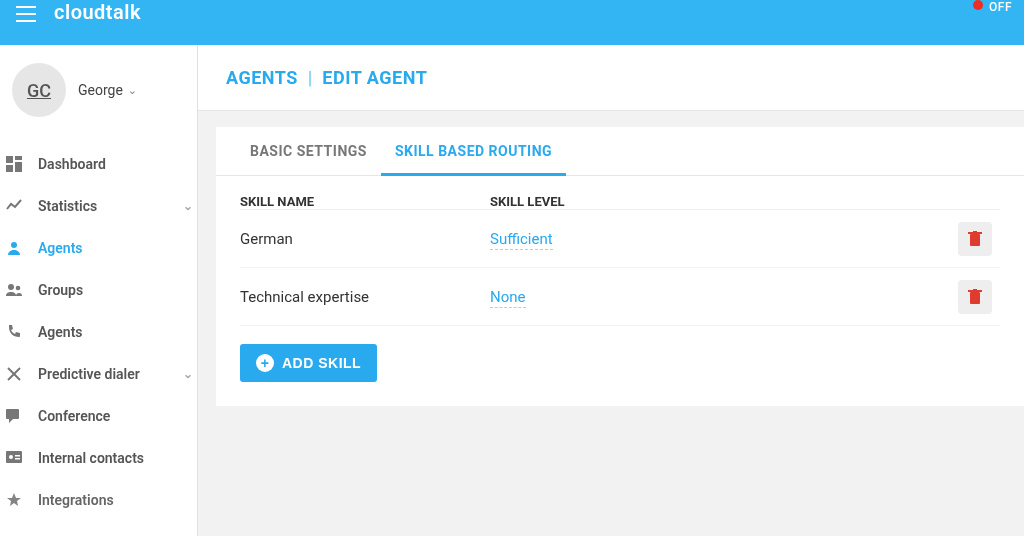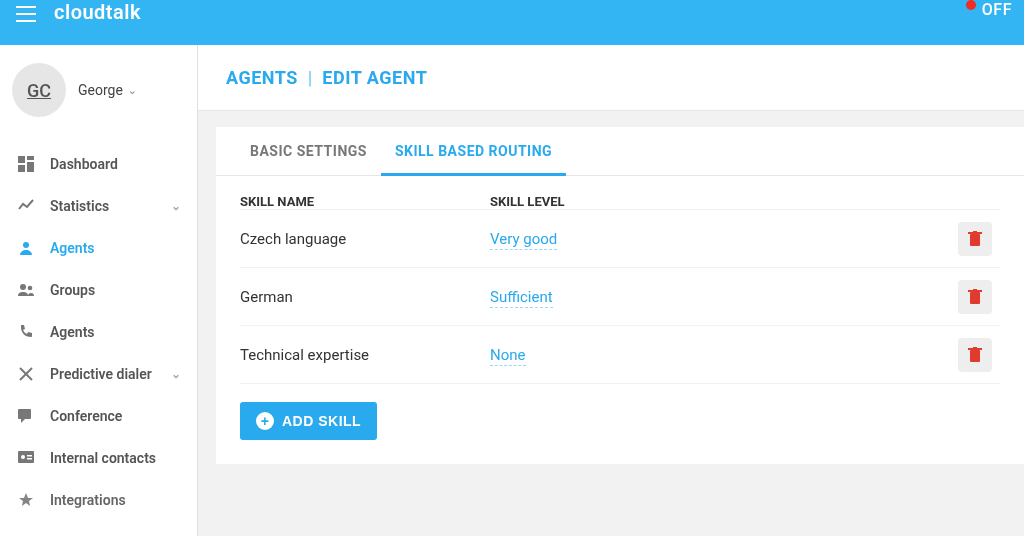--- a/index.html
+++ b/index.html
@@ -27,21 +27,21 @@
   .logo {
     margin-left: 14px;
     font-weight: 600;
     font-size: 20px;
     letter-spacing: 0.5px;
   }
   .topbar-spacer { flex:1; }
   .status-dot {
     width:10px; height:10px; border-radius:50%; background:#ef2d24; margin-right:6px;
   }
-  .status-text { font-size:16px; font-weight:500; letter-spacing:0.5px; }
+  .status-text { font-size:12px; font-weight:500; letter-spacing:0.5px; }
   .layout { display:flex; height: calc(536px - 45px); }
   .sidebar {
     width: 198px;
     background: #fff;
     border-right: 1px solid #e0e0e0;
     display:flex; flex-direction: column;
   }
   .user-block {
     display:flex; align-items:center;
     padding: 18px 12px 22px 12px;
@@ -54,21 +54,21 @@
   }
   .user-name {
     margin-left:12px; font-size:14px; color:#444; display:flex; align-items:center;
     cursor:pointer;
   }
   .chev { margin-left:5px; font-size:11px; color:#888; }
   .nav { display:flex; flex-direction:column; padding-top:4px;}
   .nav-item {
     display:flex; align-items:center;
     height:42px;
-    padding: 0 16px;
+    padding: 0 4px;
     color:#555; font-size:14px; font-weight:600;
     cursor:pointer;
   }
   .nav-item .nicon {
     width:20px; height:20px; margin-right:14px;
     display:flex; align-items:center; justify-content:center;
     color:#777;
   }
   .nav-item.active { color:#29a9ee; }
   .nav-item.active .nicon { color:#29a9ee; }
@@ -280,33 +280,20 @@
         <div class="tab">BASIC SETTINGS</div>
         <div class="tab active">SKILL BASED ROUTING</div>
       </div>
       <div class="panel-body">
 
         <div class="skill-header">
           <div class="col-name">SKILL NAME</div>
           <div class="col-level">SKILL LEVEL</div>
         </div>
 
-        <div class="skill-row">
-          <div class="skill-name">Czech language</div>
-          <div class="skill-level"><span>Very good</span></div>
-          <div class="del-cell">
-              <div class="del-btn">
-            <svg width="14" height="16" viewBox="0 0 14 16">
-                  <rect x="2" y="3" width="10" height="12" rx="1" fill="#e03b2f"></rect>
-                  <rect x="0" y="1" width="14" height="2" fill="#e03b2f"></rect>
-                  <rect x="5" y="0" width="4" height="2" fill="#e03b2f"></rect>
-                </svg>
-          </div>
-            </div>
-        </div>
 
         <div class="skill-row">
           <div class="skill-name">German</div>
           <div class="skill-level"><span>Sufficient</span></div>
           <div class="del-cell">
               <div class="del-btn">
             <svg width="14" height="16" viewBox="0 0 14 16">
                   <rect x="2" y="3" width="10" height="12" rx="1" fill="#e03b2f"></rect>
                   <rect x="0" y="1" width="14" height="2" fill="#e03b2f"></rect>
                   <rect x="5" y="0" width="4" height="2" fill="#e03b2f"></rect>

